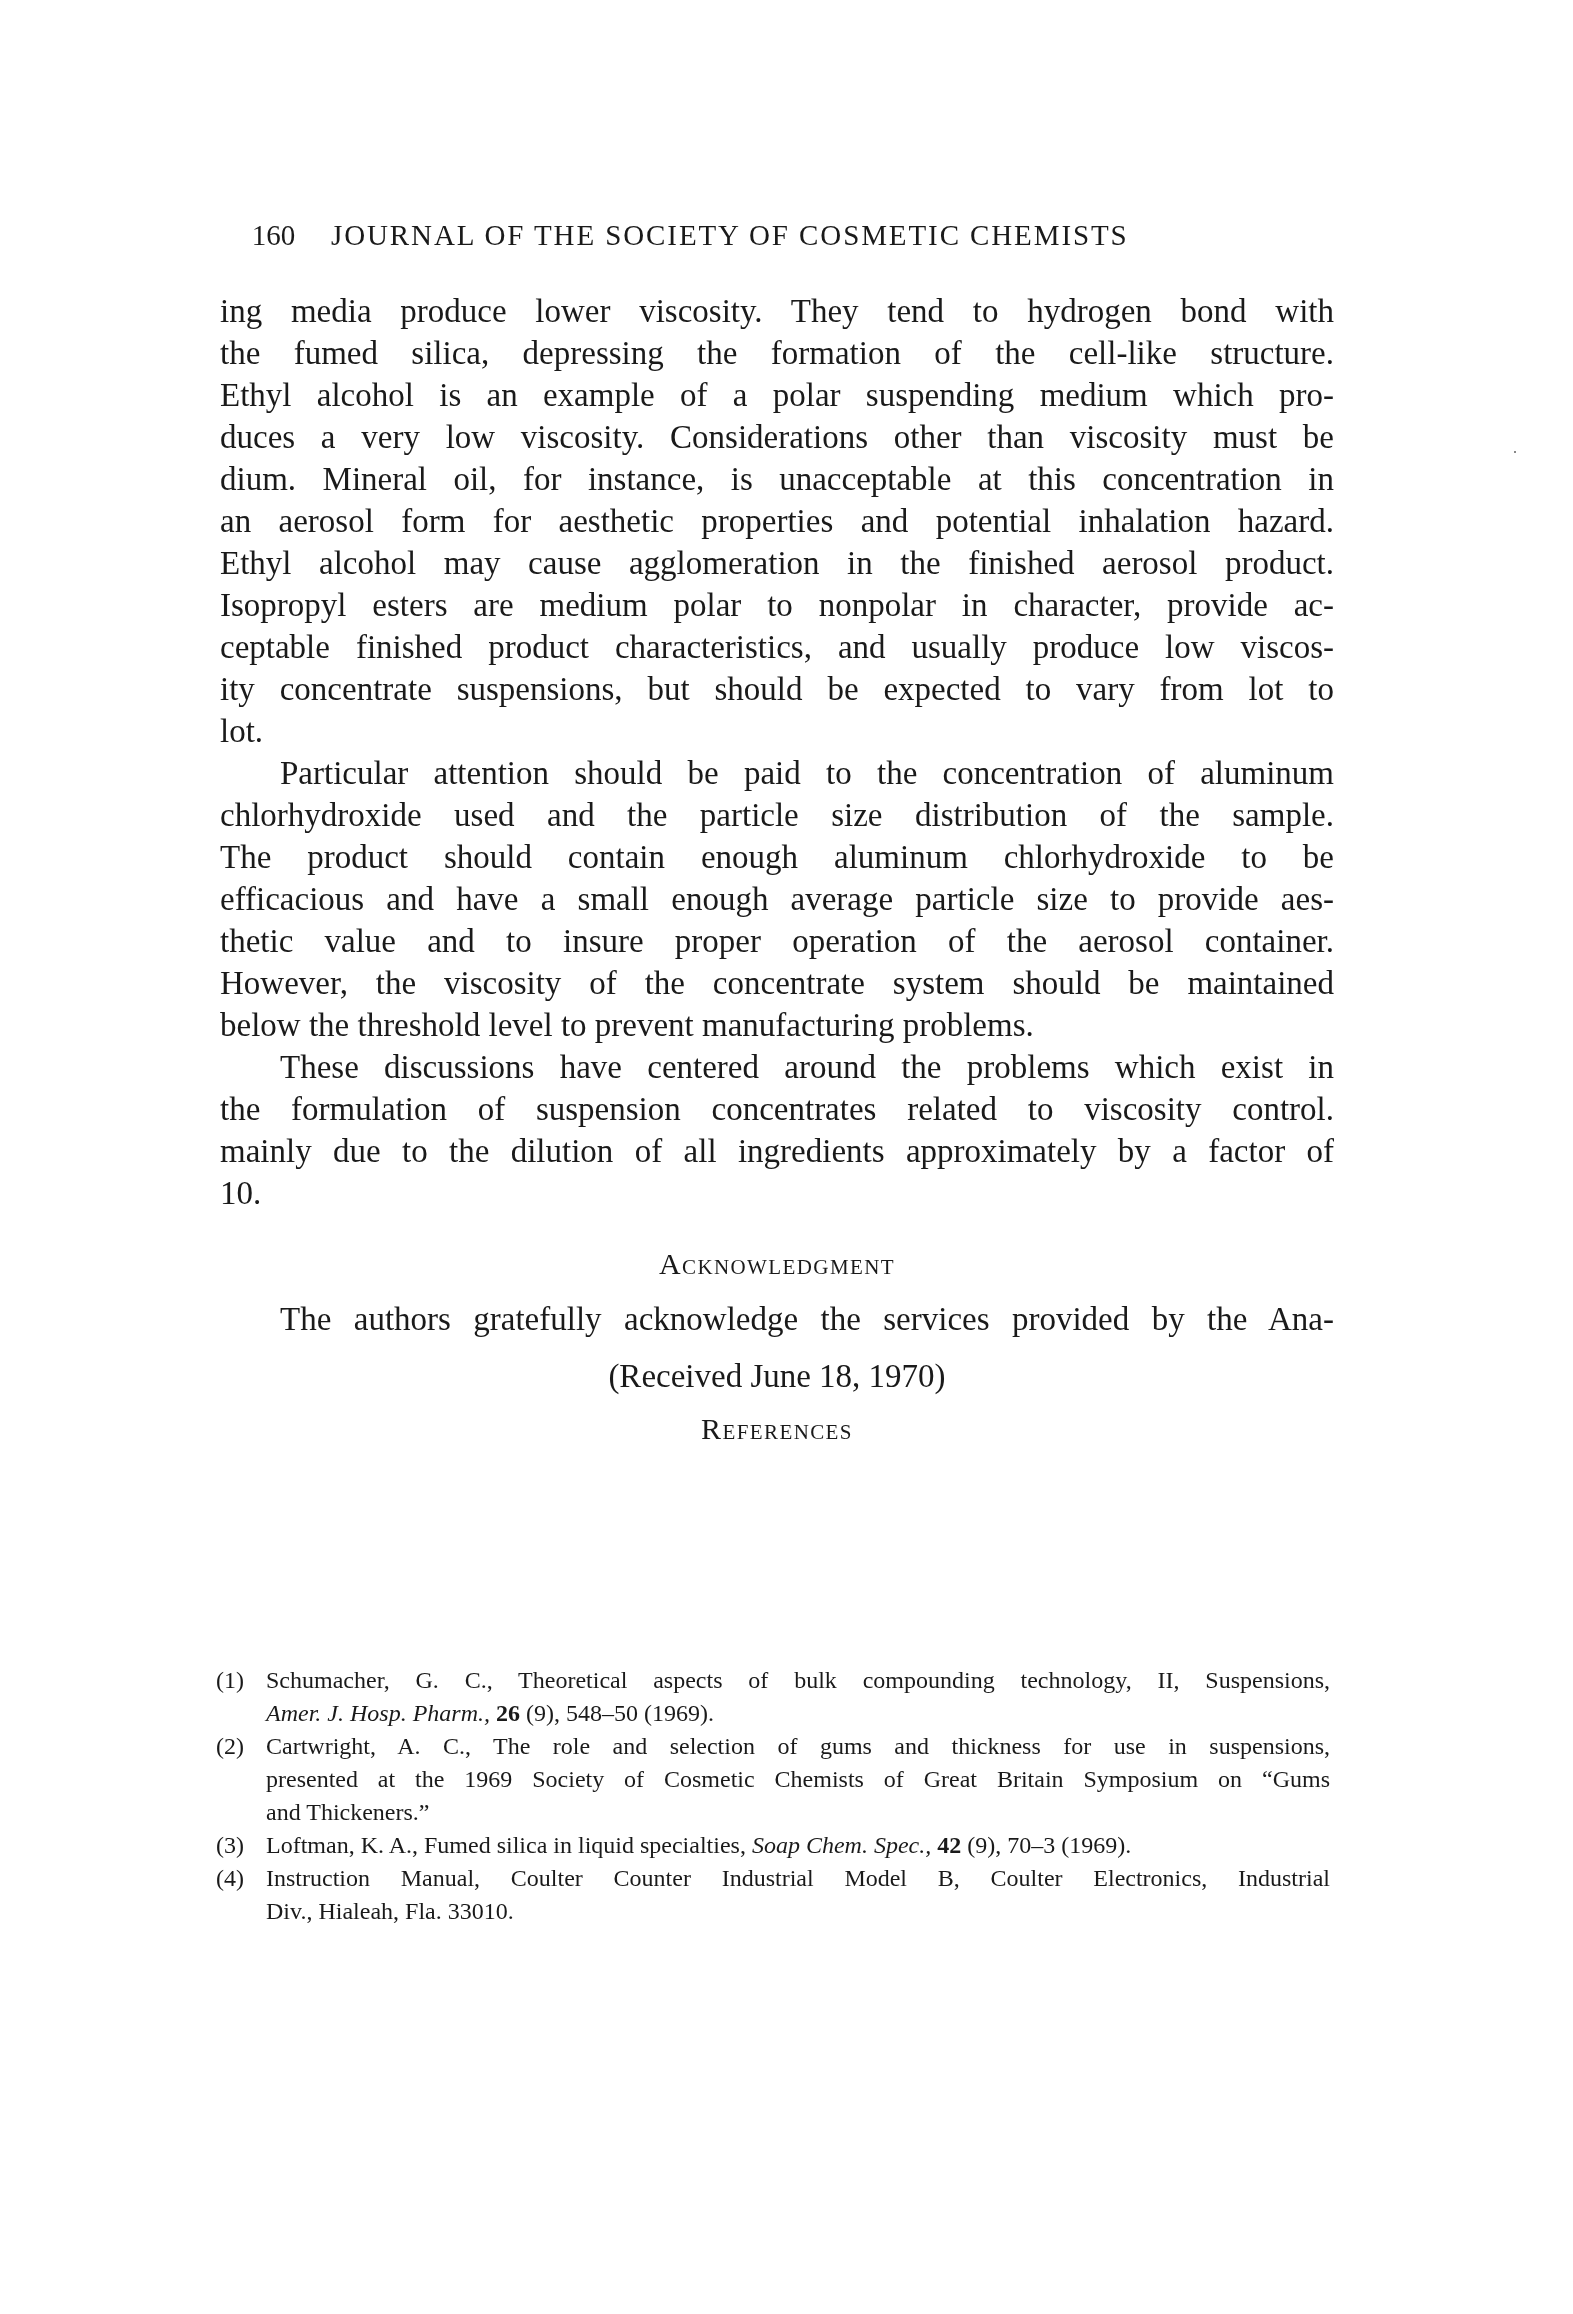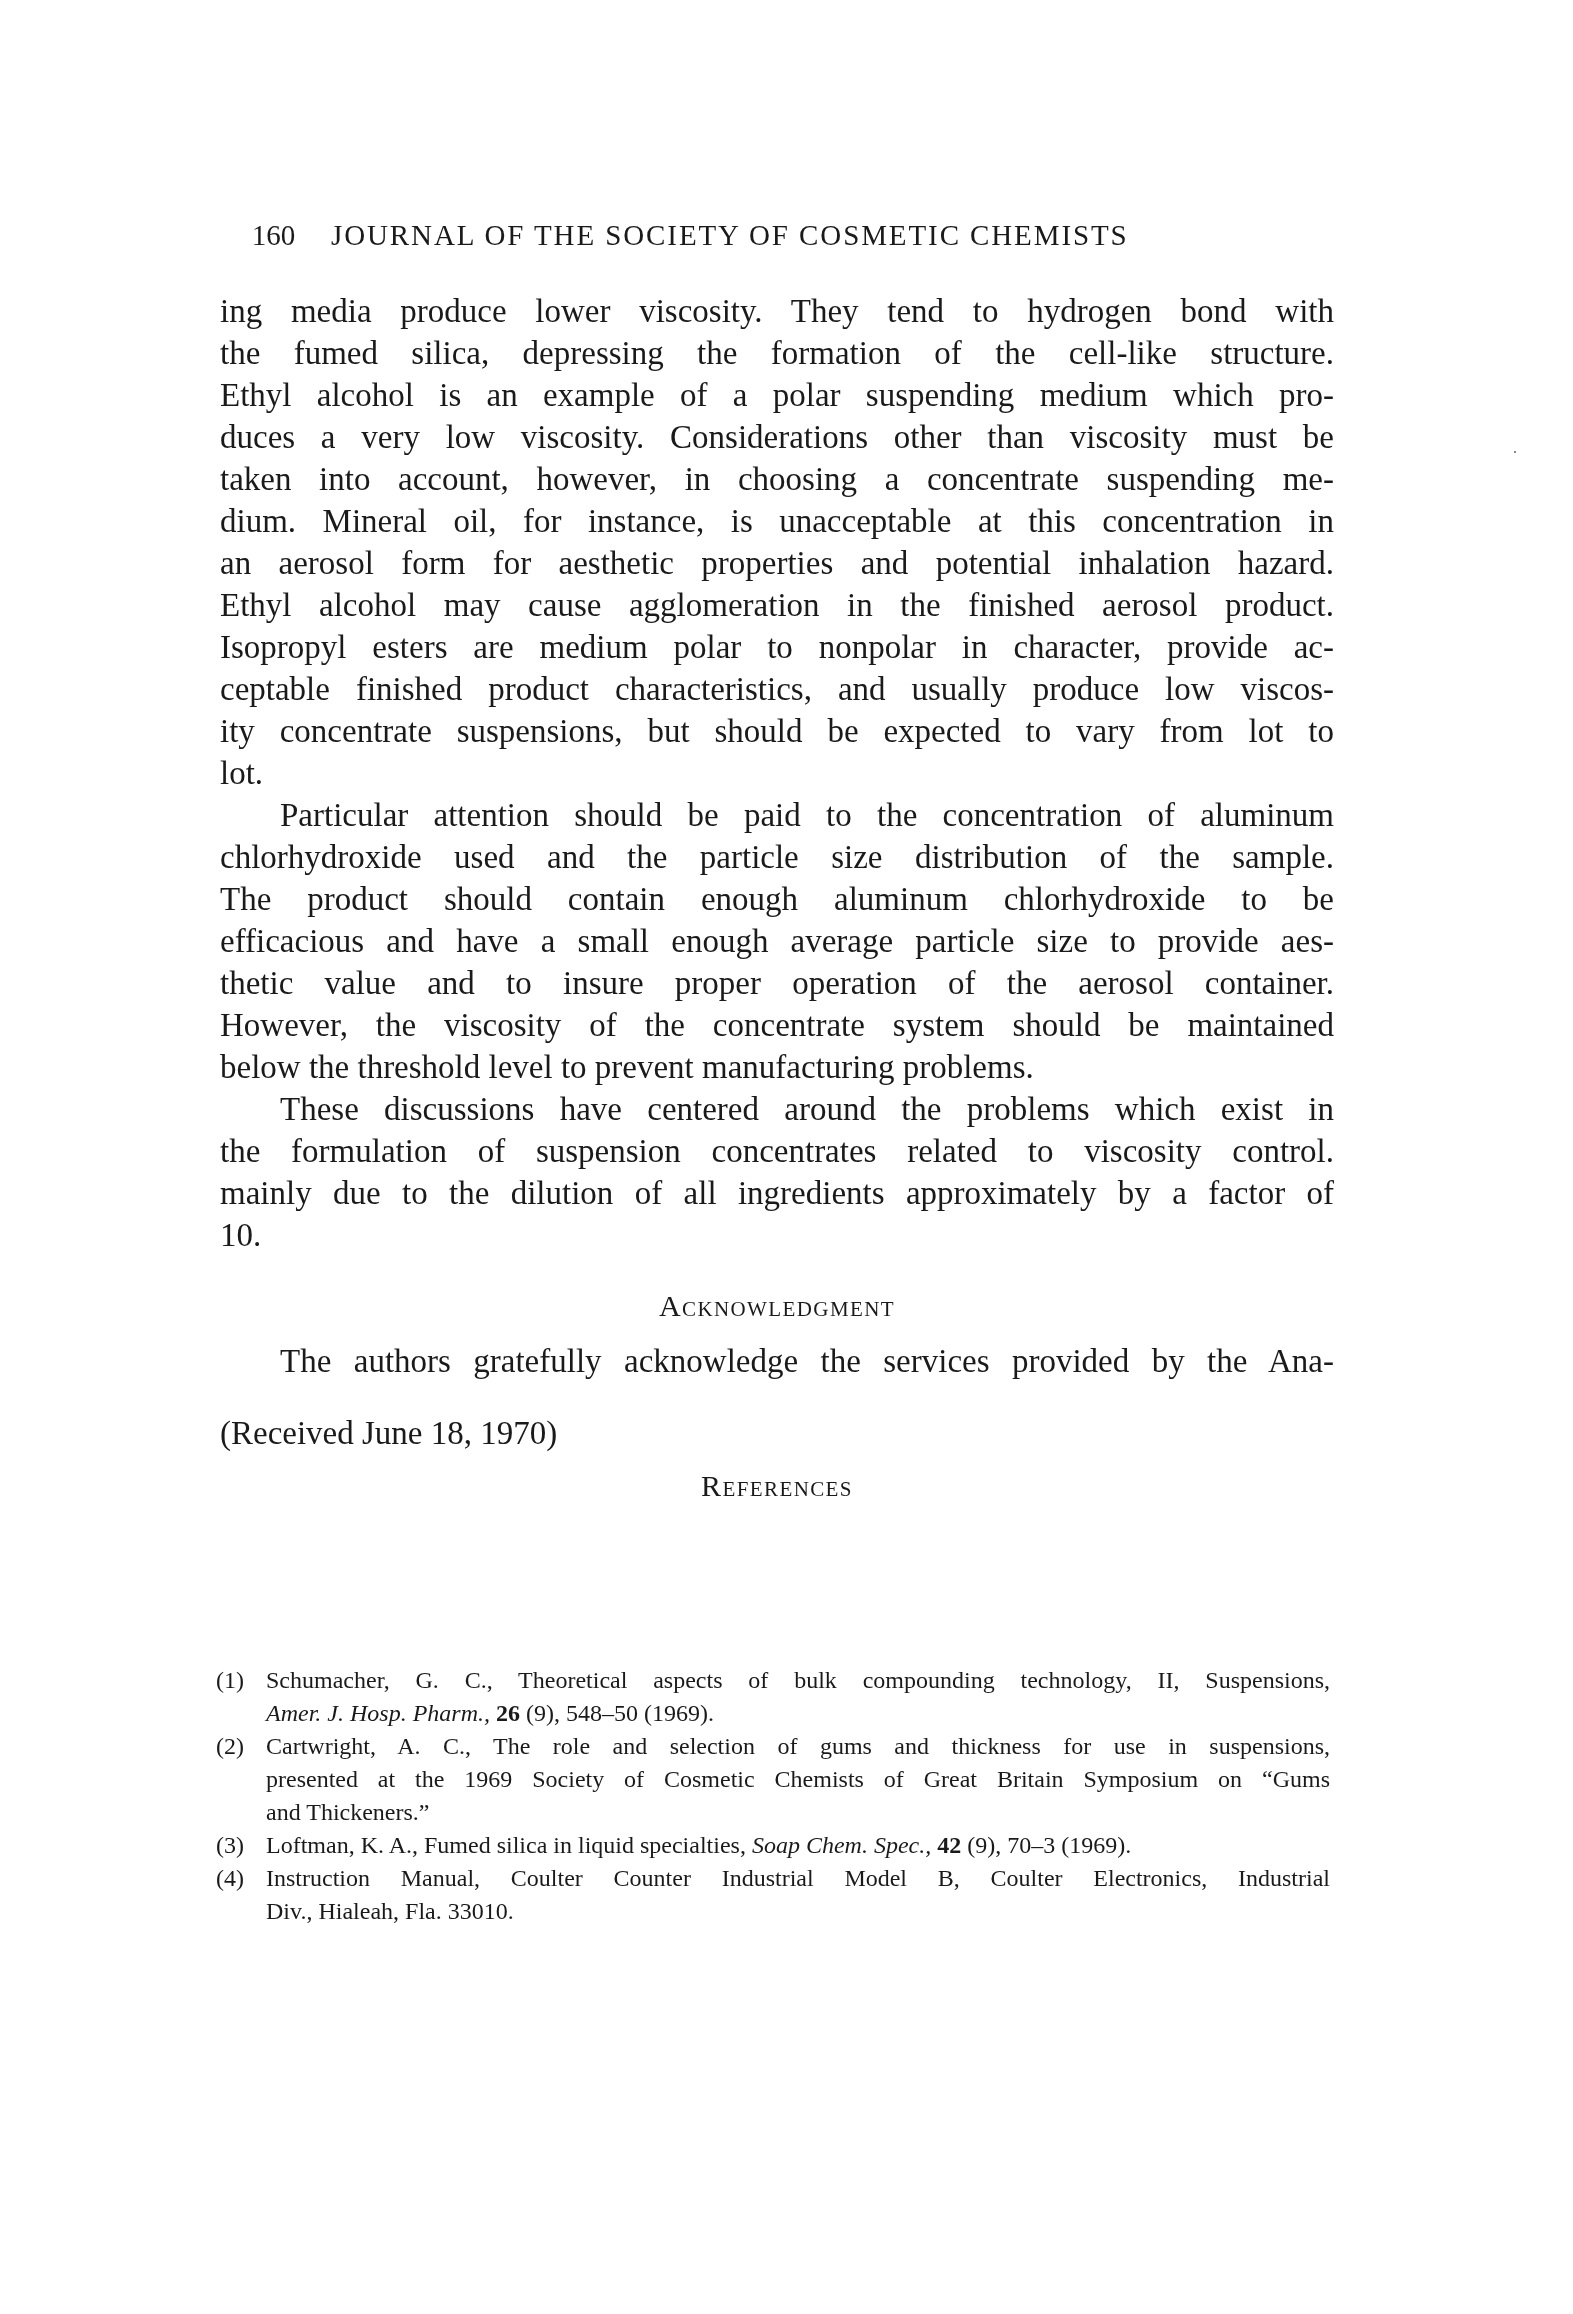--- a/index.html
+++ b/index.html
@@ -6,21 +6,21 @@
   body { width: 1574px; height: 2314px; position: relative; overflow: hidden;
          font-family: "Liberation Serif", "DejaVu Serif", serif; color: #1a1a1a; }
   .page { position: absolute; left: 216px; top: 0; width: 1114px; }
   .running-head { position: absolute; top: 219px; left: 0; width: 1114px; font-size: 29px; letter-spacing: 1.9px; white-space: nowrap; }
   .running-head .pg { display: inline-block; width: 115px; letter-spacing: 0; text-align: center; }
   .body { position: absolute; top: 290px; left: 4px; width: 1114px; font-size: 33px; line-height: 42px; text-align: justify; }
   .body p { margin: 0; }
   .line { display: block; text-align-last: justify; white-space: nowrap; }
   .line.last { text-align-last: left; }
   .heading { text-align: center; font-variant: small-caps; font-size: 30px; letter-spacing: 1.4px; margin: 29px 0 13.4px 0; }
-  .received { text-align: left; margin-top: 30px; }
+  .received { text-align: center; margin-top: 15px; }
   .refs { position: absolute; top: 1662px; left: 0; width: 1114px; font-size: 24px; line-height: 33px; }
   .ref { position: relative; padding-left: 50px; text-align: justify; }
   .ref .num { position: absolute; left: 0; top: 0; }
   .ref .line { text-align-last: justify; }
   .ref .line.last { text-align-last: left; }
   .it { font-style: italic; }
   .bd { font-weight: bold; }
   .speck { position: absolute; left: 1514px; top: 451px; width: 1.9px; height: 1.9px; background: #888; }
 </style>
 </head>
@@ -31,21 +31,20 @@
   <div class="running-head">
     <span class="pg">160</span><span>JOURNAL OF THE SOCIETY OF COSMETIC CHEMISTS</span>
   </div>
 
   <div class="body">
     <p>
       <span class="line">ing media produce lower viscosity.  They tend to hydrogen bond with</span>
       <span class="line">the fumed silica, depressing the formation of the cell-like structure.</span>
       <span class="line">Ethyl alcohol is an example of a polar suspending medium which pro-</span>
       <span class="line">duces a very low viscosity.  Considerations other than viscosity must be</span>
-      <span class="line">taken into account, however, in choosing a concentrate suspending me-</span>
       <span class="line">dium.  Mineral oil, for instance, is unacceptable at this concentration in</span>
       <span class="line">an aerosol form for aesthetic properties and potential inhalation hazard.</span>
       <span class="line">Ethyl alcohol may cause agglomeration in the finished aerosol product.</span>
       <span class="line">Isopropyl esters are medium polar to nonpolar in character, provide ac-</span>
       <span class="line">ceptable finished product characteristics, and usually produce low viscos-</span>
       <span class="line">ity concentrate suspensions, but should be expected to vary from lot to</span>
       <span class="line last">lot.</span>
     </p>
     <p>
       <span class="line" style="padding-left:60px">Particular attention should be paid to the concentration of aluminum</span>

